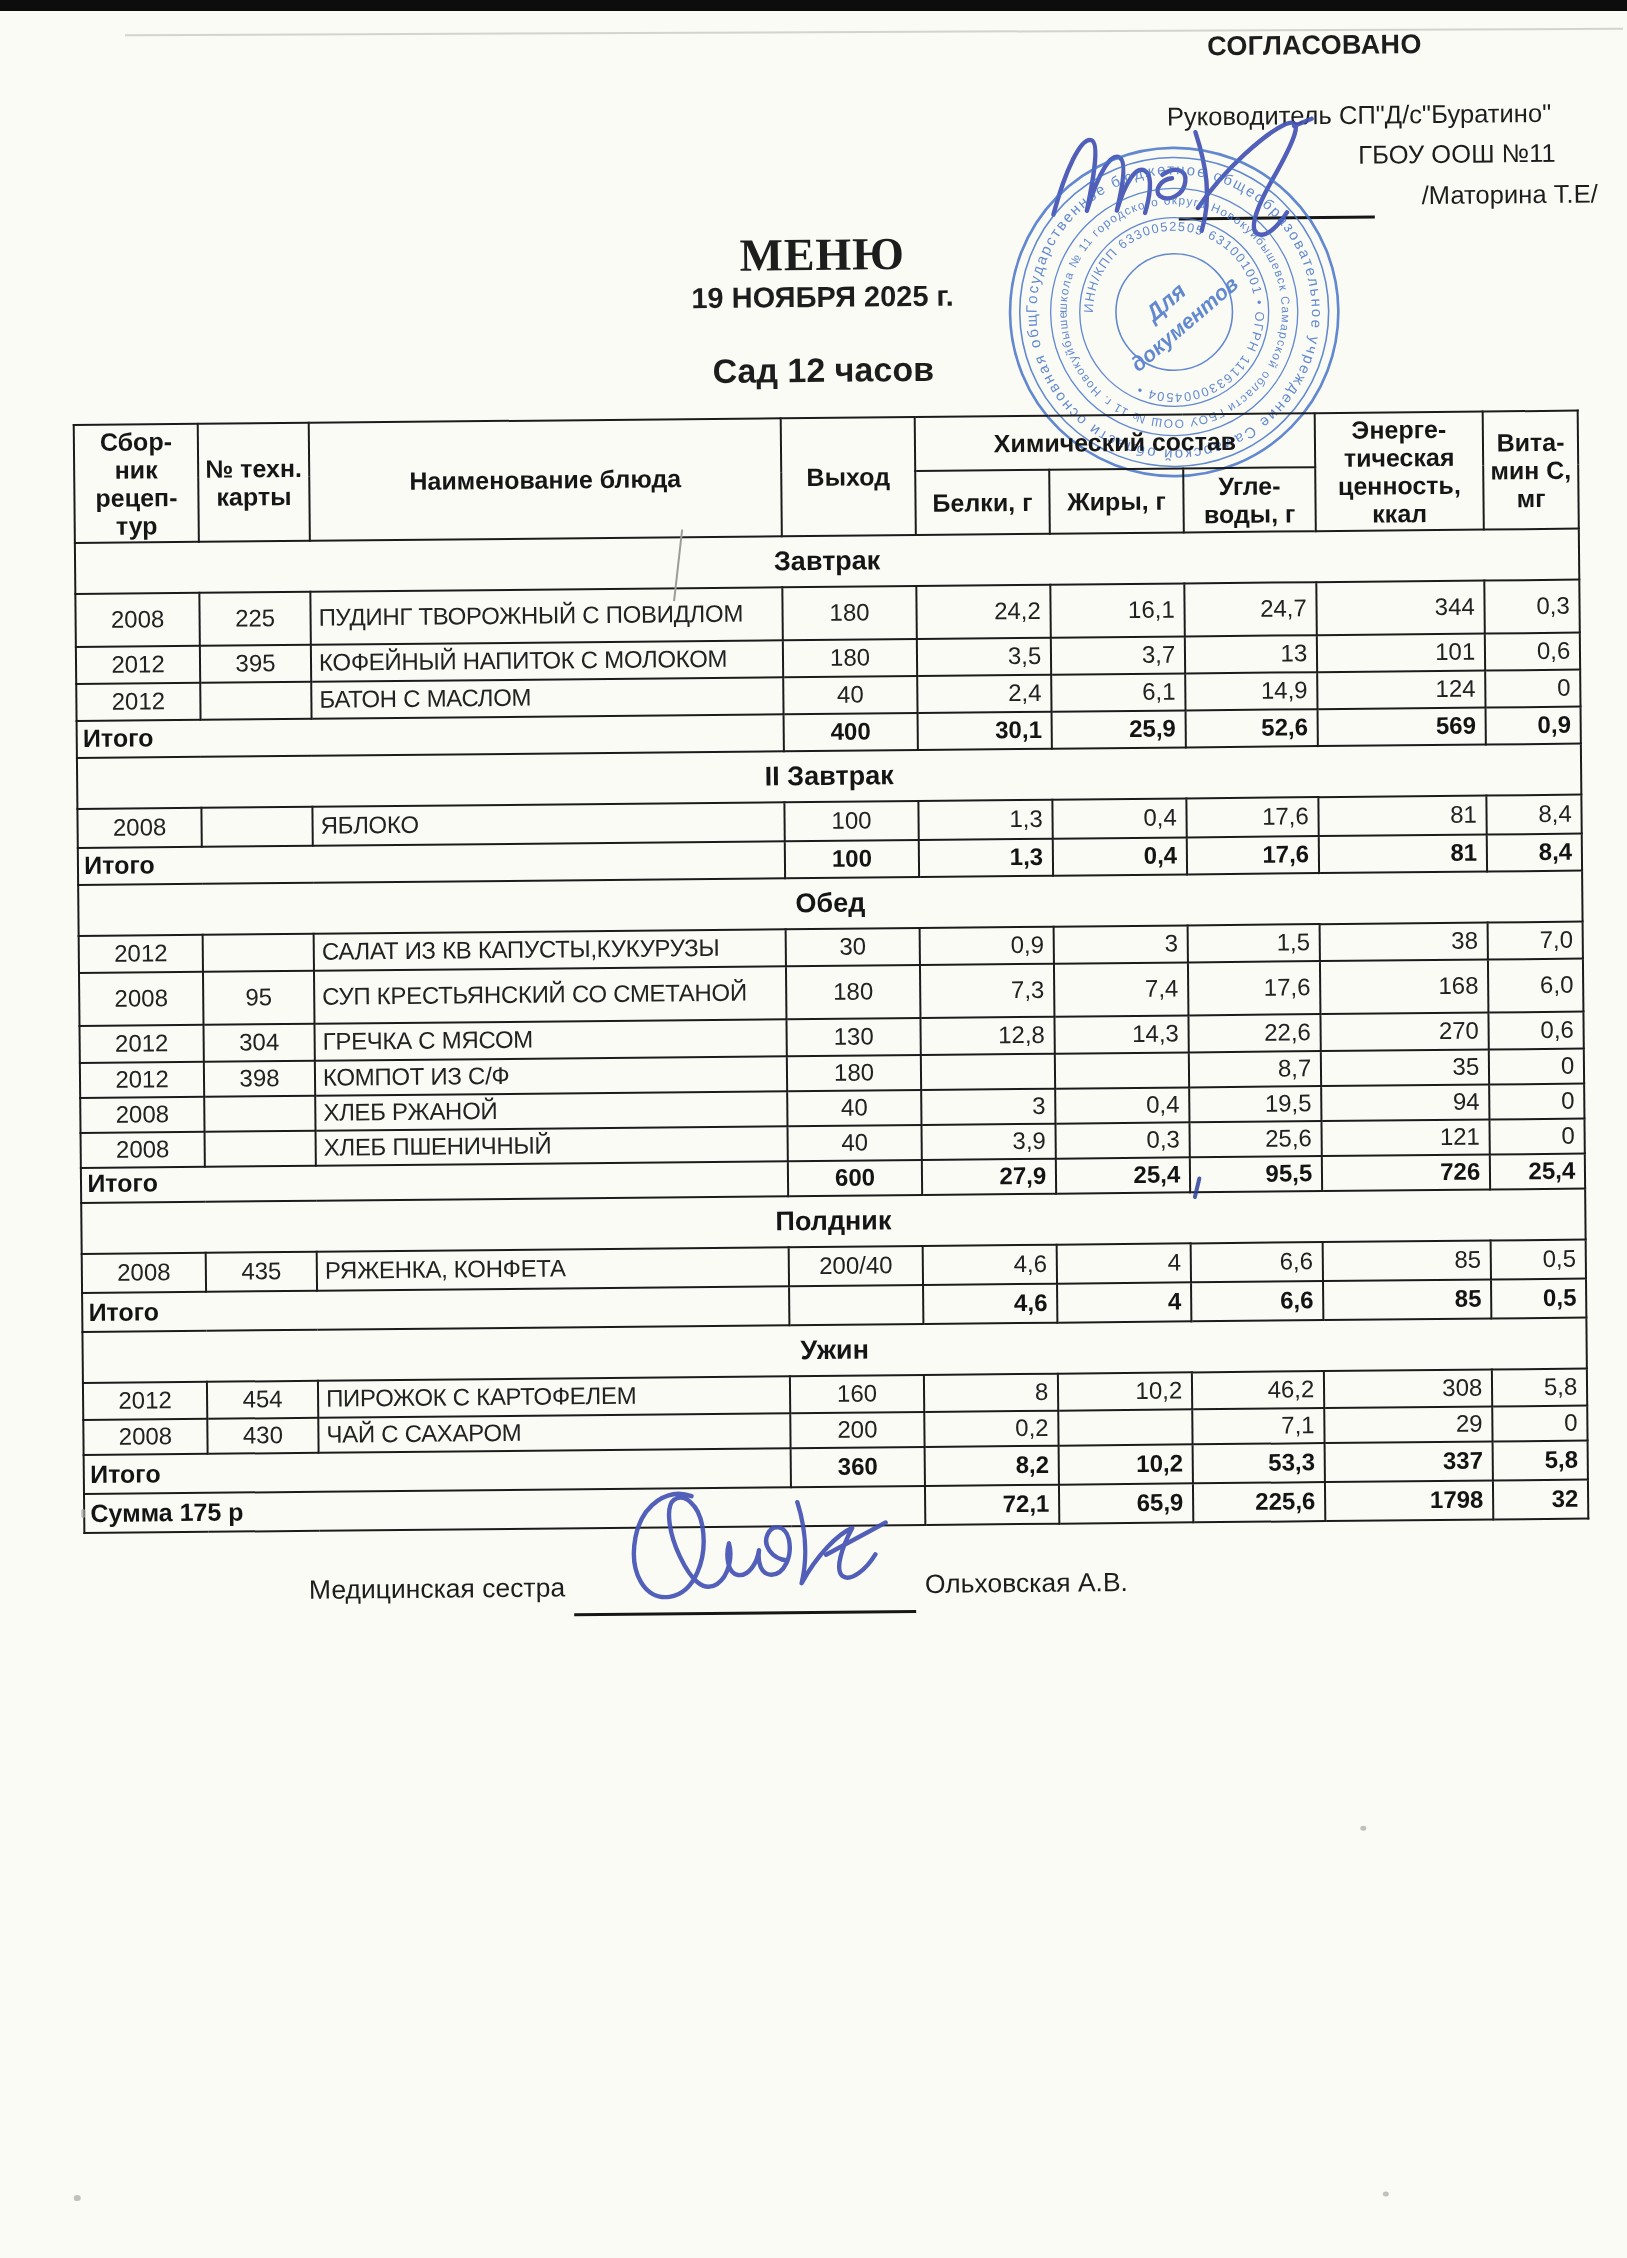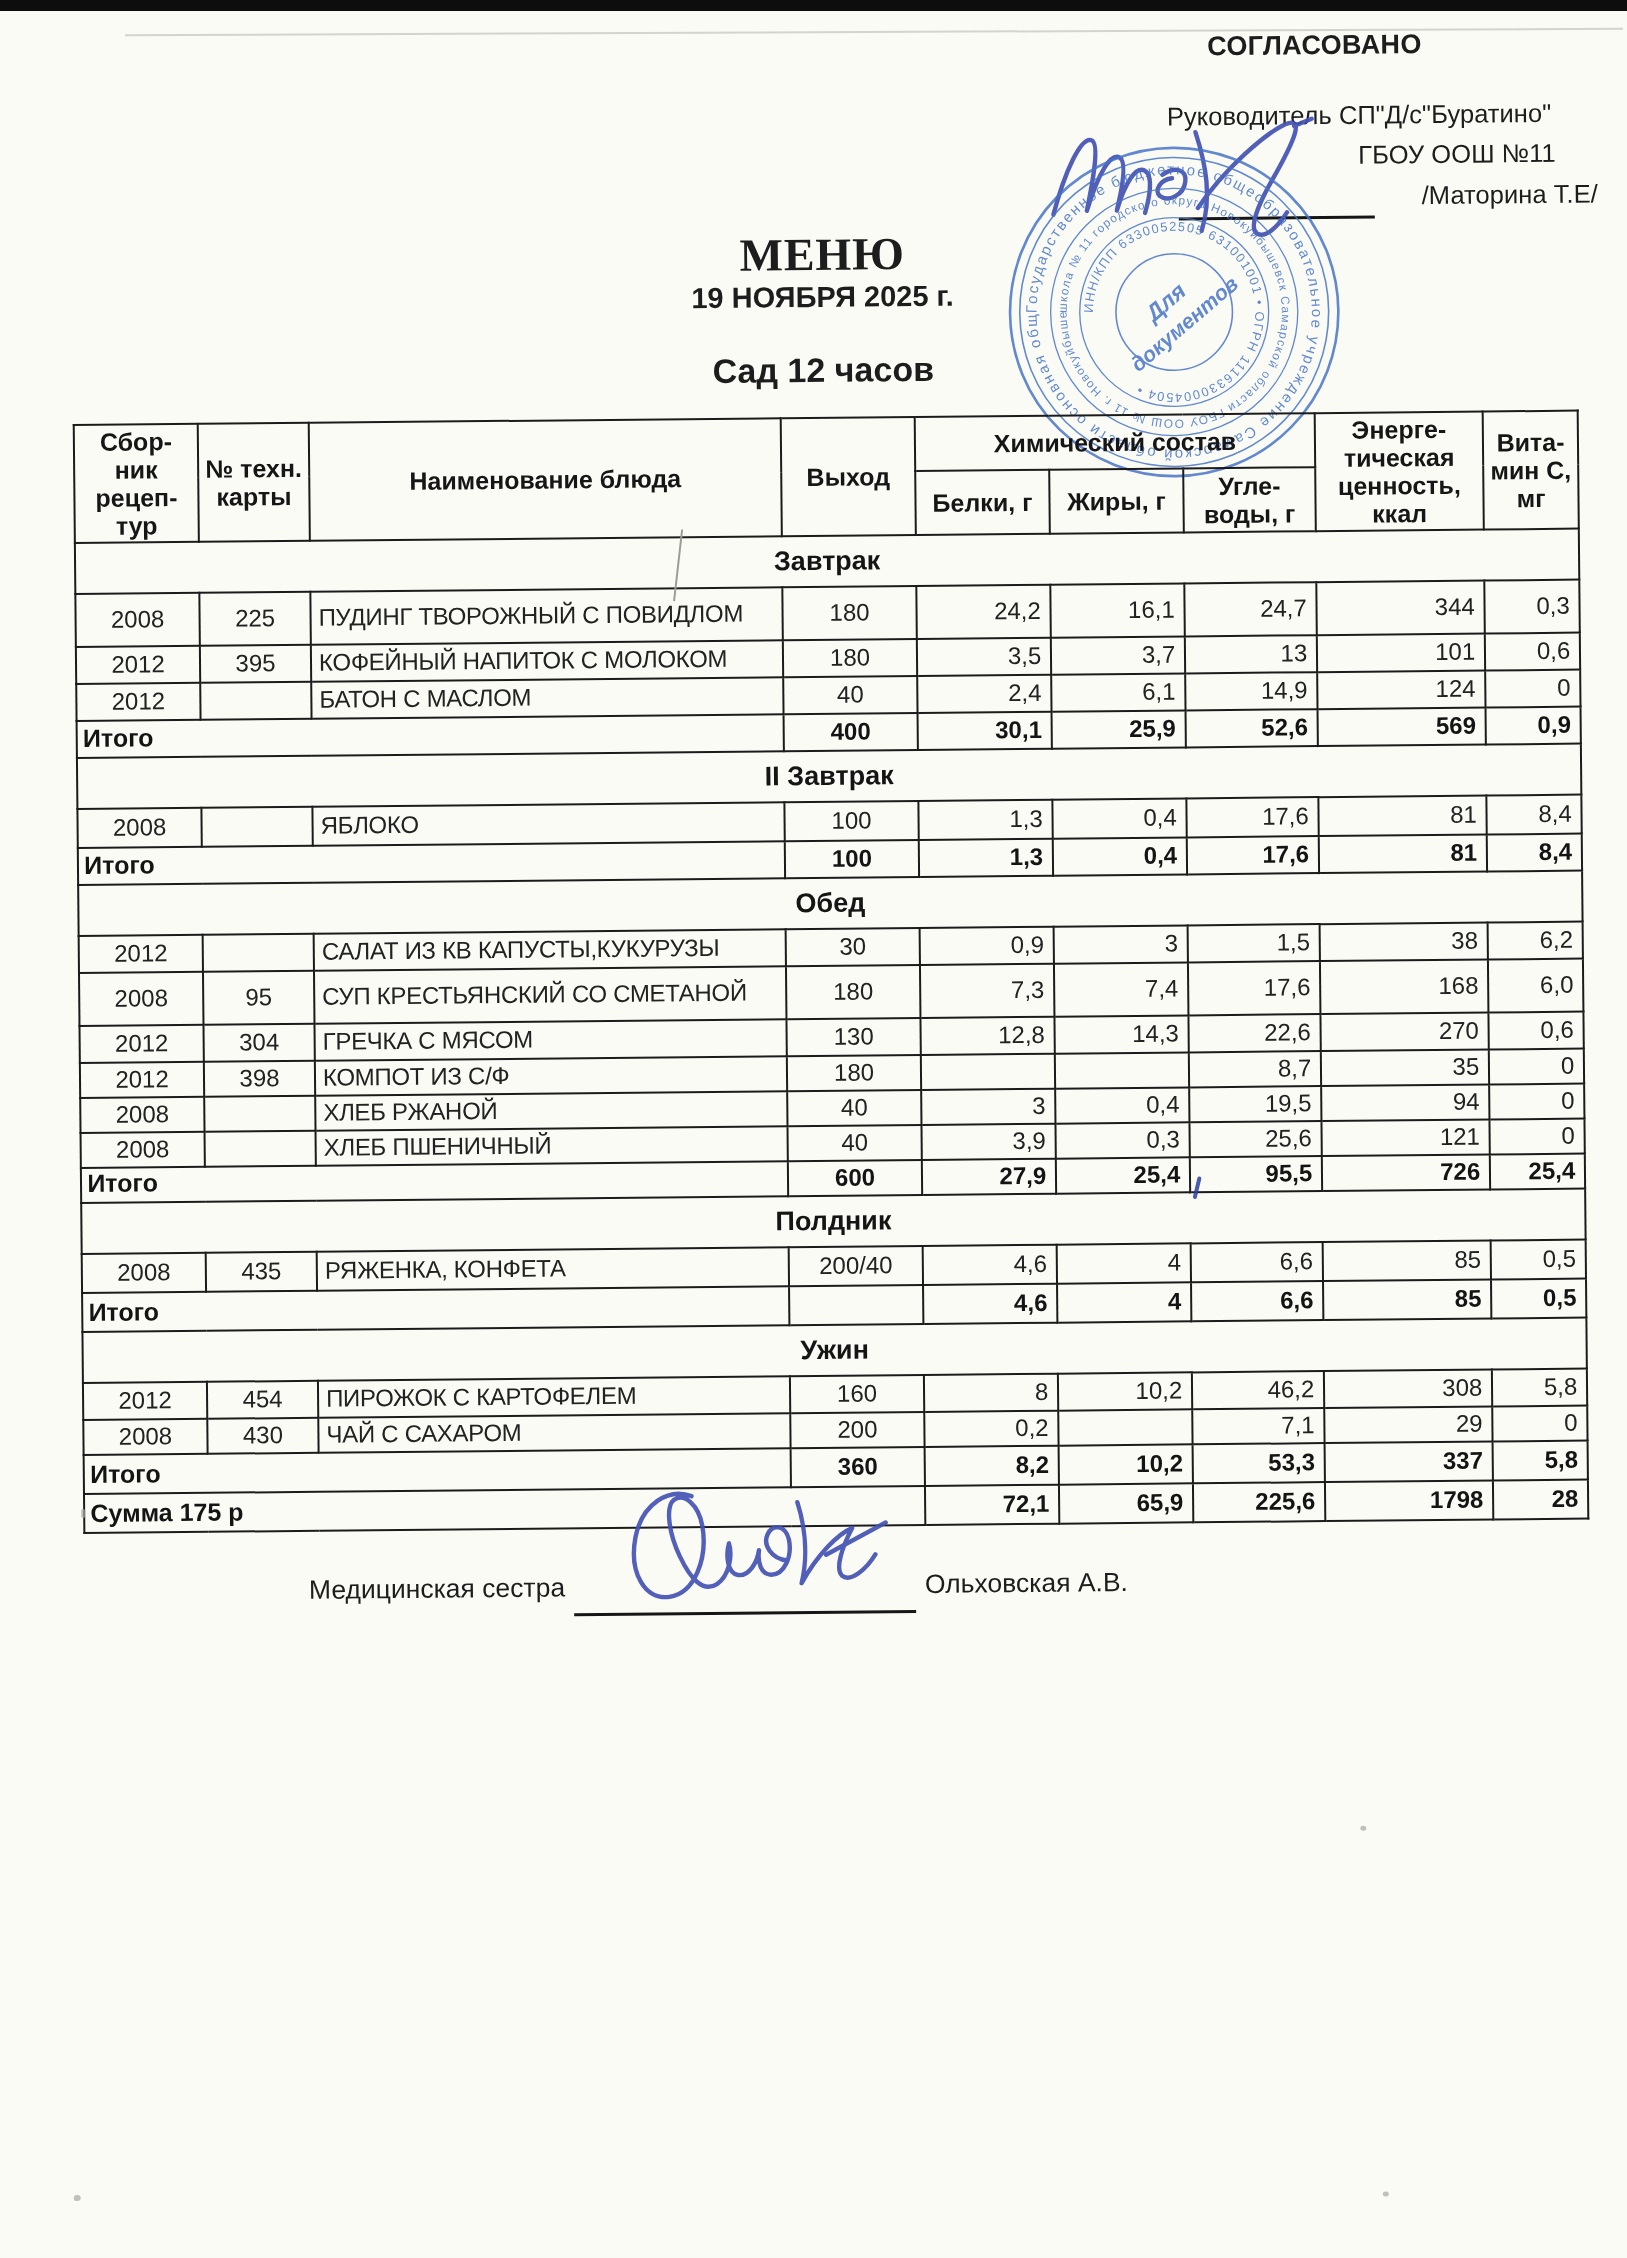--- a/index.html
+++ b/index.html
@@ -231,21 +231,21 @@
         </tr>
       <tr class="h42">
         <td class="c">2012</td>
         <td class="c"></td>
         <td class="d">САЛАТ ИЗ КВ КАПУСТЫ,КУКУРУЗЫ</td>
         <td class="c">30</td>
         <td class="n">0,9</td>
         <td class="n">3</td>
         <td class="n">1,5</td>
         <td class="n">38</td>
-        <td class="n">6,2</td>
+        <td class="n">7,0</td>
       </tr>
       <tr class="h60">
         <td class="c">2008</td>
         <td class="c">95</td>
         <td class="d">СУП КРЕСТЬЯНСКИЙ СО СМЕТАНОЙ</td>
         <td class="c">180</td>
         <td class="n">7,3</td>
         <td class="n">7,4</td>
         <td class="n">17,6</td>
         <td class="n">168</td>
@@ -362,21 +362,21 @@
         <td class="n">53,3</td>
         <td class="n">337</td>
         <td class="n">5,8</td>
       </tr>
       <tr class="h44 total">
         <td class="lbl" colspan="4">Сумма 175 р</td>
         <td class="n">72,1</td>
         <td class="n">65,9</td>
         <td class="n">225,6</td>
         <td class="n">1798</td>
-        <td class="n">28</td>
+        <td class="n">32</td>
       </tr>
     </tbody>
   </table>
 
   <div class="abs med-label">Медицинская сестра</div>
   <div class="abs sig-line-2"></div>
   <div class="abs med-name">Ольховская А.В.</div>
 
   <svg class="abs" id="nurse-sig" viewBox="0 0 430 190">
     <g fill="none" stroke="#4452b4" stroke-width="5" stroke-linecap="round" stroke-linejoin="round" opacity="0.92">

